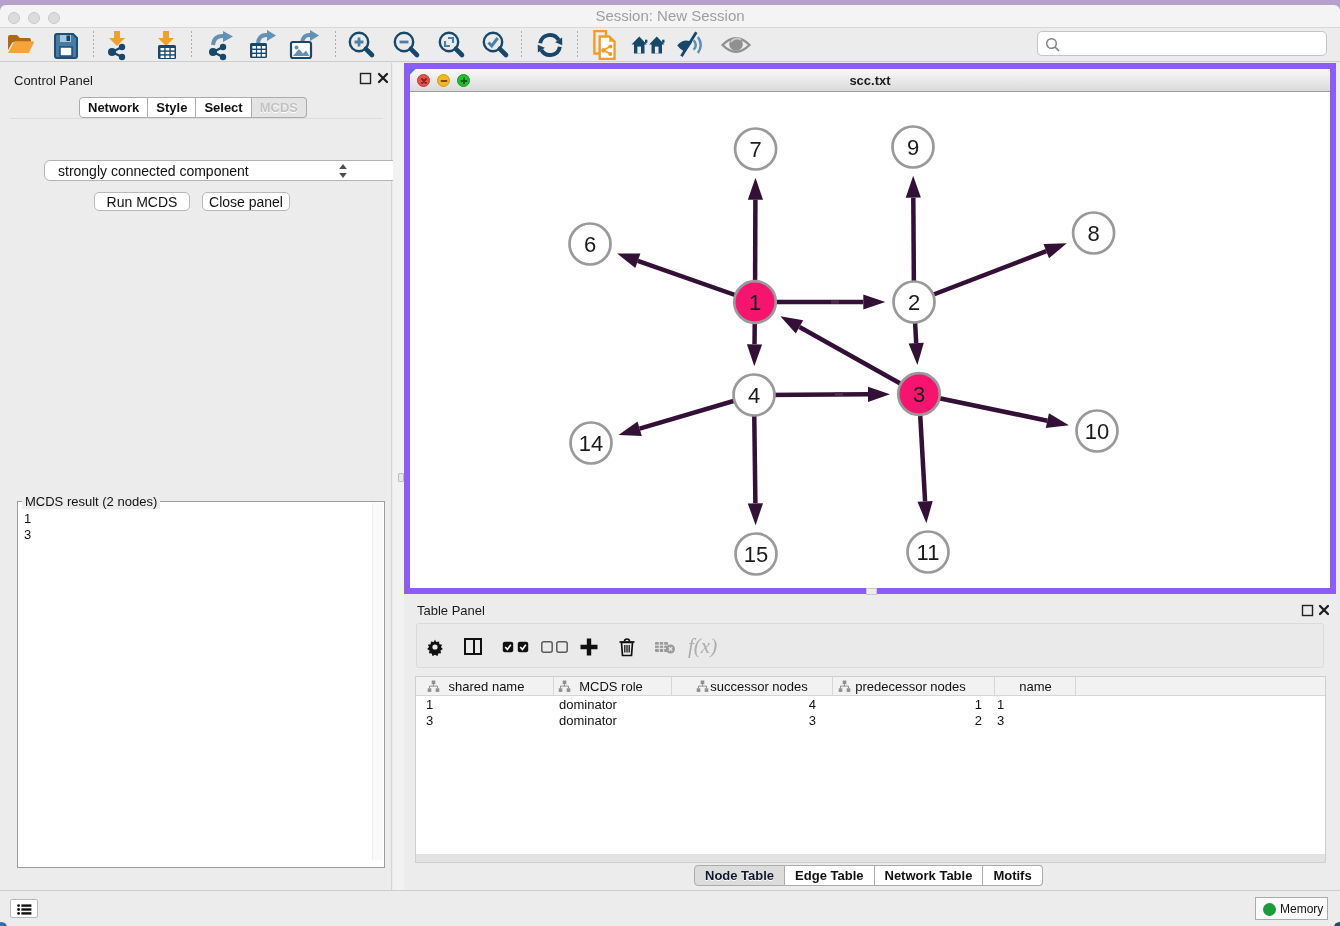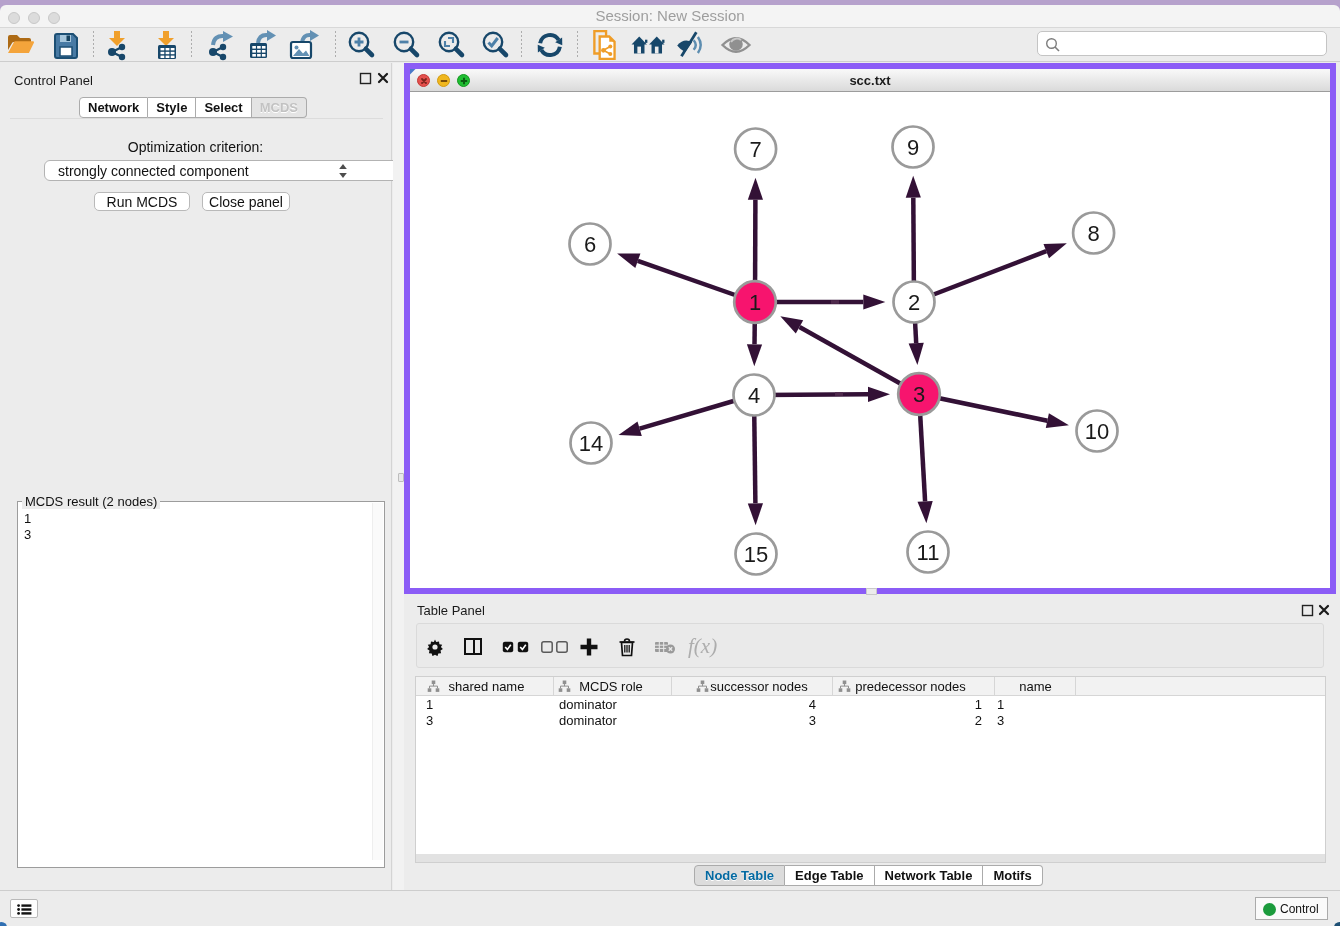--- a/index.html
+++ b/index.html
@@ -15,21 +15,21 @@
 .tsep { position:absolute; top:3px; height:28px; width:1px; background-image:linear-gradient(#adadad 2px, transparent 2px); background-size:1px 4px; }
 .searchbox { position:absolute; left:1037px; top:3px; width:290px; height:25px; background:#fff; border:1px solid #c4c4c4; border-radius:5px; }
 .cpanel { position:absolute; left:0; top:63px; width:392px; height:827px; background:#ececec; border-right:1px solid #d4d4d4; }
 .paneltitle { font-size:13px; color:#1a1a1a; }
 .tabbar { position:absolute; display:flex; height:21px; font-size:13px; }
 .tabseg { background:#fff; border-top:1px solid #ababab; border-bottom:1px solid #ababab; border-right:1px solid #ababab; color:#111; text-align:center; line-height:20px; padding:0 8px; font-weight:bold; }
 .tabseg.first { border-left:1px solid #ababab; border-radius:4px 0 0 4px; }
 .tabseg.last { border-radius:0 4px 4px 0; }
 .tabseg.etched { background:#e4e4e4; color:#c2c2c2; text-shadow:0 1px 0 #ffffff; }
 .btabs .tabseg { padding:0 10px; }
-.btabs .tabseg.etched { background:#dcdcdc; color:#0369a1; }
+.btabs .tabseg.etched { background:#dcdcdc; color:#0f172a; }
 .btn { position:absolute; background:#ffffff; border:1px solid #b9b9b9; border-radius:5px; font-size:14px; color:#111; text-align:center; }
 .iframe-win { position:absolute; border:6px solid #8b5cf6; background:#fff; }
 .iframe-title { position:absolute; left:0; top:0; width:100%; height:23px; background:linear-gradient(#f9f9f9,#dadada); border-bottom:1px solid #9c9c9c; }
 .cbtn { position:absolute; top:5px; width:13px; height:13px; border-radius:50%; }
 .iframe-title .t { position:absolute; top:4px; left:0; width:100%; text-align:center; font-size:13px; font-weight:bold; color:#1c1c1c; }
 .tpanel { position:absolute; left:404px; top:596px; width:932px; height:294px; background:#ececec; }
 .memorybtn { position:absolute; left:1255px; top:897px; width:73px; height:23px; background:#fafafa; border:1px solid #ababab; font-size:13px; color:#111; }
 .statusbar { position:absolute; left:0; top:890px; width:1340px; height:36px; background:#ececec; border-top:1px solid #cdcdcd; }
 </style>
 </head>
@@ -184,21 +184,20 @@
  <svg class="abs" style="left:376px;top:8px;" width="14" height="14" viewBox="0 0 14 14">
         <path d="M3 3 L11 11 M11 3 L3 11" stroke="#1a1a1a" stroke-width="2.2" stroke-linecap="round"></path>
       </svg>
  <div class="tabbar" style="left:79px;top:34px;">
   <div class="tabseg first">Network</div>
   <div class="tabseg">Style</div>
   <div class="tabseg">Select</div>
   <div class="tabseg last etched">MCDS</div>
  </div>
  <div class="abs" style="left:10px;top:55px;width:373px;height:1px;background:#dcdcdc;"></div>
- <div class="abs" style="left:0;top:76px;width:391px;text-align:center;font-size:14px;color:#111;">Optimization criterion:</div>
  <div class="abs" style="left:44px;top:97px;width:373px;height:21px;background:#fff;border:1px solid #b3b3b3;border-radius:6px;">
   <div class="abs" style="left:13px;top:2px;font-size:14px;color:#111;">strongly connected component</div>
   <svg class="abs" style="left:291px;top:2px;" width="14" height="16" viewBox="0 0 14 16">
    <path d="M7 1 L10.8 6 L3.2 6 z" fill="#4d4d4d"></path>
    <path d="M7 15 L10.8 10 L3.2 10 z" fill="#4d4d4d"></path>
   </svg>
  </div>
  <div class="btn" style="left:94px;top:129px;width:96px;height:19px;line-height:18px;">Run MCDS</div>
  <div class="btn" style="left:202px;top:129px;width:88px;height:19px;line-height:18px;">Close panel</div>
  <div class="abs" style="left:17px;top:438px;width:368px;height:367px;background:#ffffff;border:1px solid #9c9c9c;">
@@ -401,15 +400,15 @@
           <rect x="4.4" y="4.3" width="10" height="2.4" fill="#111"></rect>
    <circle cx="1.6" cy="9.4" r="1.4" fill="#111"></circle>
           <rect x="4.4" y="8.2" width="10" height="2.4" fill="#111"></rect>
   </svg>
  </div>
  <div class="abs" style="left:-4px;top:31px;width:11px;height:11px;border-radius:50%;background:#2f6fb2;"></div>
  <div class="abs" style="left:1334px;top:31px;width:11px;height:11px;border-radius:50%;background:#1d4f74;"></div>
 </div>
 <div class="memorybtn">
  <div class="abs" style="left:7px;top:5px;width:13px;height:13px;border-radius:50%;background:#1b9b3c;"></div>
- <div class="abs" style="left:24px;top:4px;font-size:12px;">Control</div>
+ <div class="abs" style="left:24px;top:4px;font-size:12px;">Memory</div>
 </div>
 </div>
 
 </body></html>

